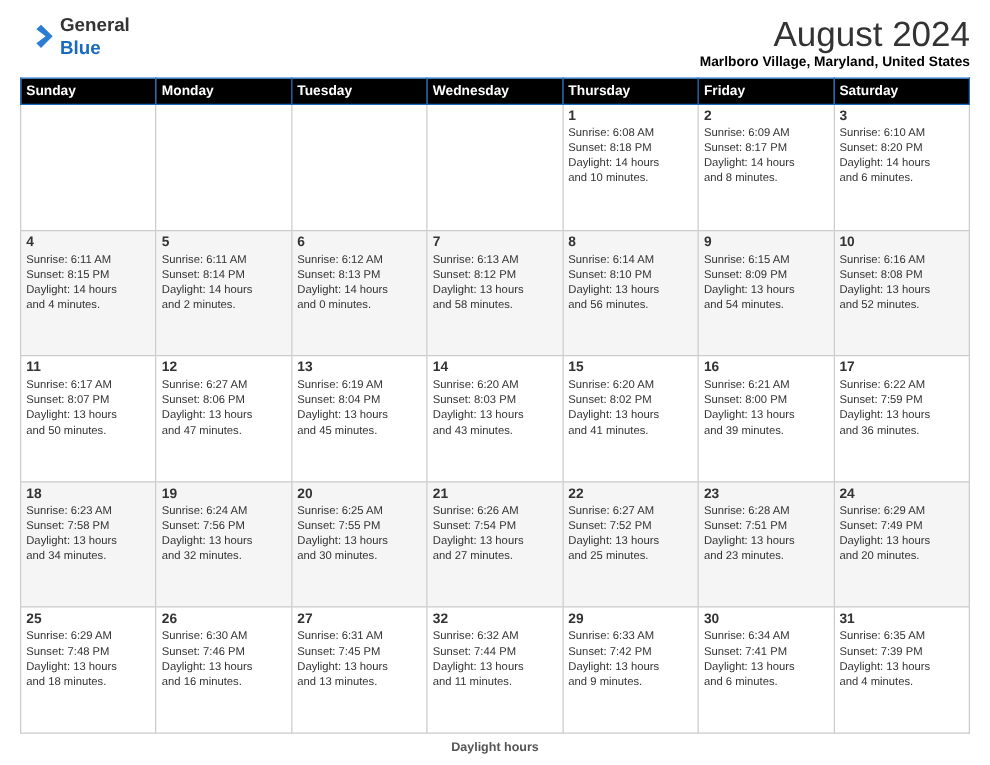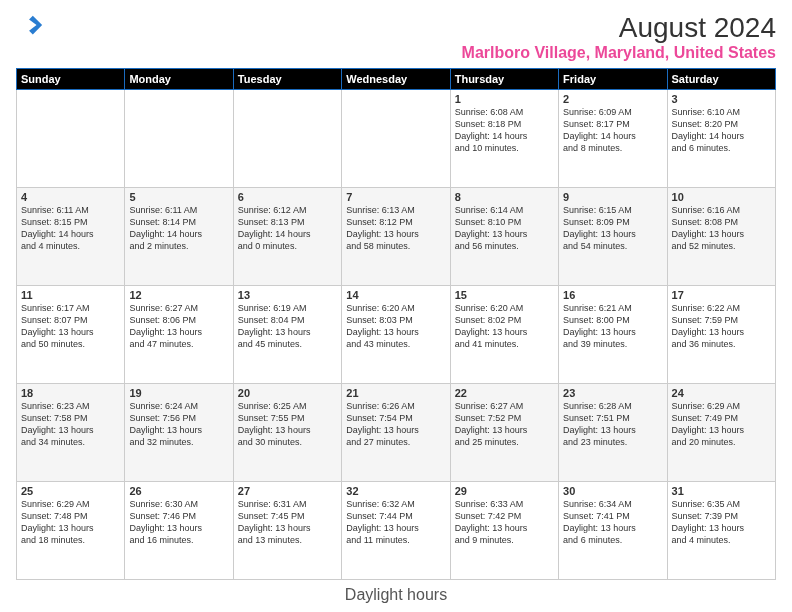--- a/index.html
+++ b/index.html
@@ -41,22 +41,22 @@
     }
     .title-block {
       text-align: right;
     }
     .main-title {
       font-size: 28px;
       font-weight: normal;
       color: #333;
     }
     .subtitle {
-      font-size: 16px;
-      color: #ec4899;
+      font-size: 11px;
+      color: #000000;
       font-weight: bold;
     }
     .calendar {
       flex: 1;
       border: 1px solid #ccc;
       border-collapse: collapse;
       width: 100%;
       table-layout: fixed;
     }
     .calendar th {
@@ -108,36 +108,41 @@
     }
     .day-info {
       font-size: 9px;
       line-height: 1.35;
       color: #333;
     }
     .empty-cell {
       background: #fff !important;
     }
     .footer {
-      font-size: 16px;
+      font-size: 10px;
       color: #555;
       text-align: center;
       margin-top: 4px;
       padding-top: 2px;
+      font-weight: bold;
     }
   </style>
 </head>
 <body>
 
 <div class="page">
   <div class="header">
     <div class="logo">
       <svg class="logo-icon" viewBox="0 0 30 30">
         <polygon points="18,4 28,14 18,24 14,20 22,14 14,8" fill="#2a7dd1"></polygon>
       </svg>
+      <div class="logo-text">
+        <div class="logo-general">General</div>
+        <div class="logo-blue">Blue</div>
+      </div>
     </div>
     <div class="title-block">
       <div class="main-title">August 2024</div>
       <div class="subtitle">Marlboro Village, Maryland, United States</div>
     </div>
   </div>
 
   <table class="calendar">
     <thead>
       <tr>

